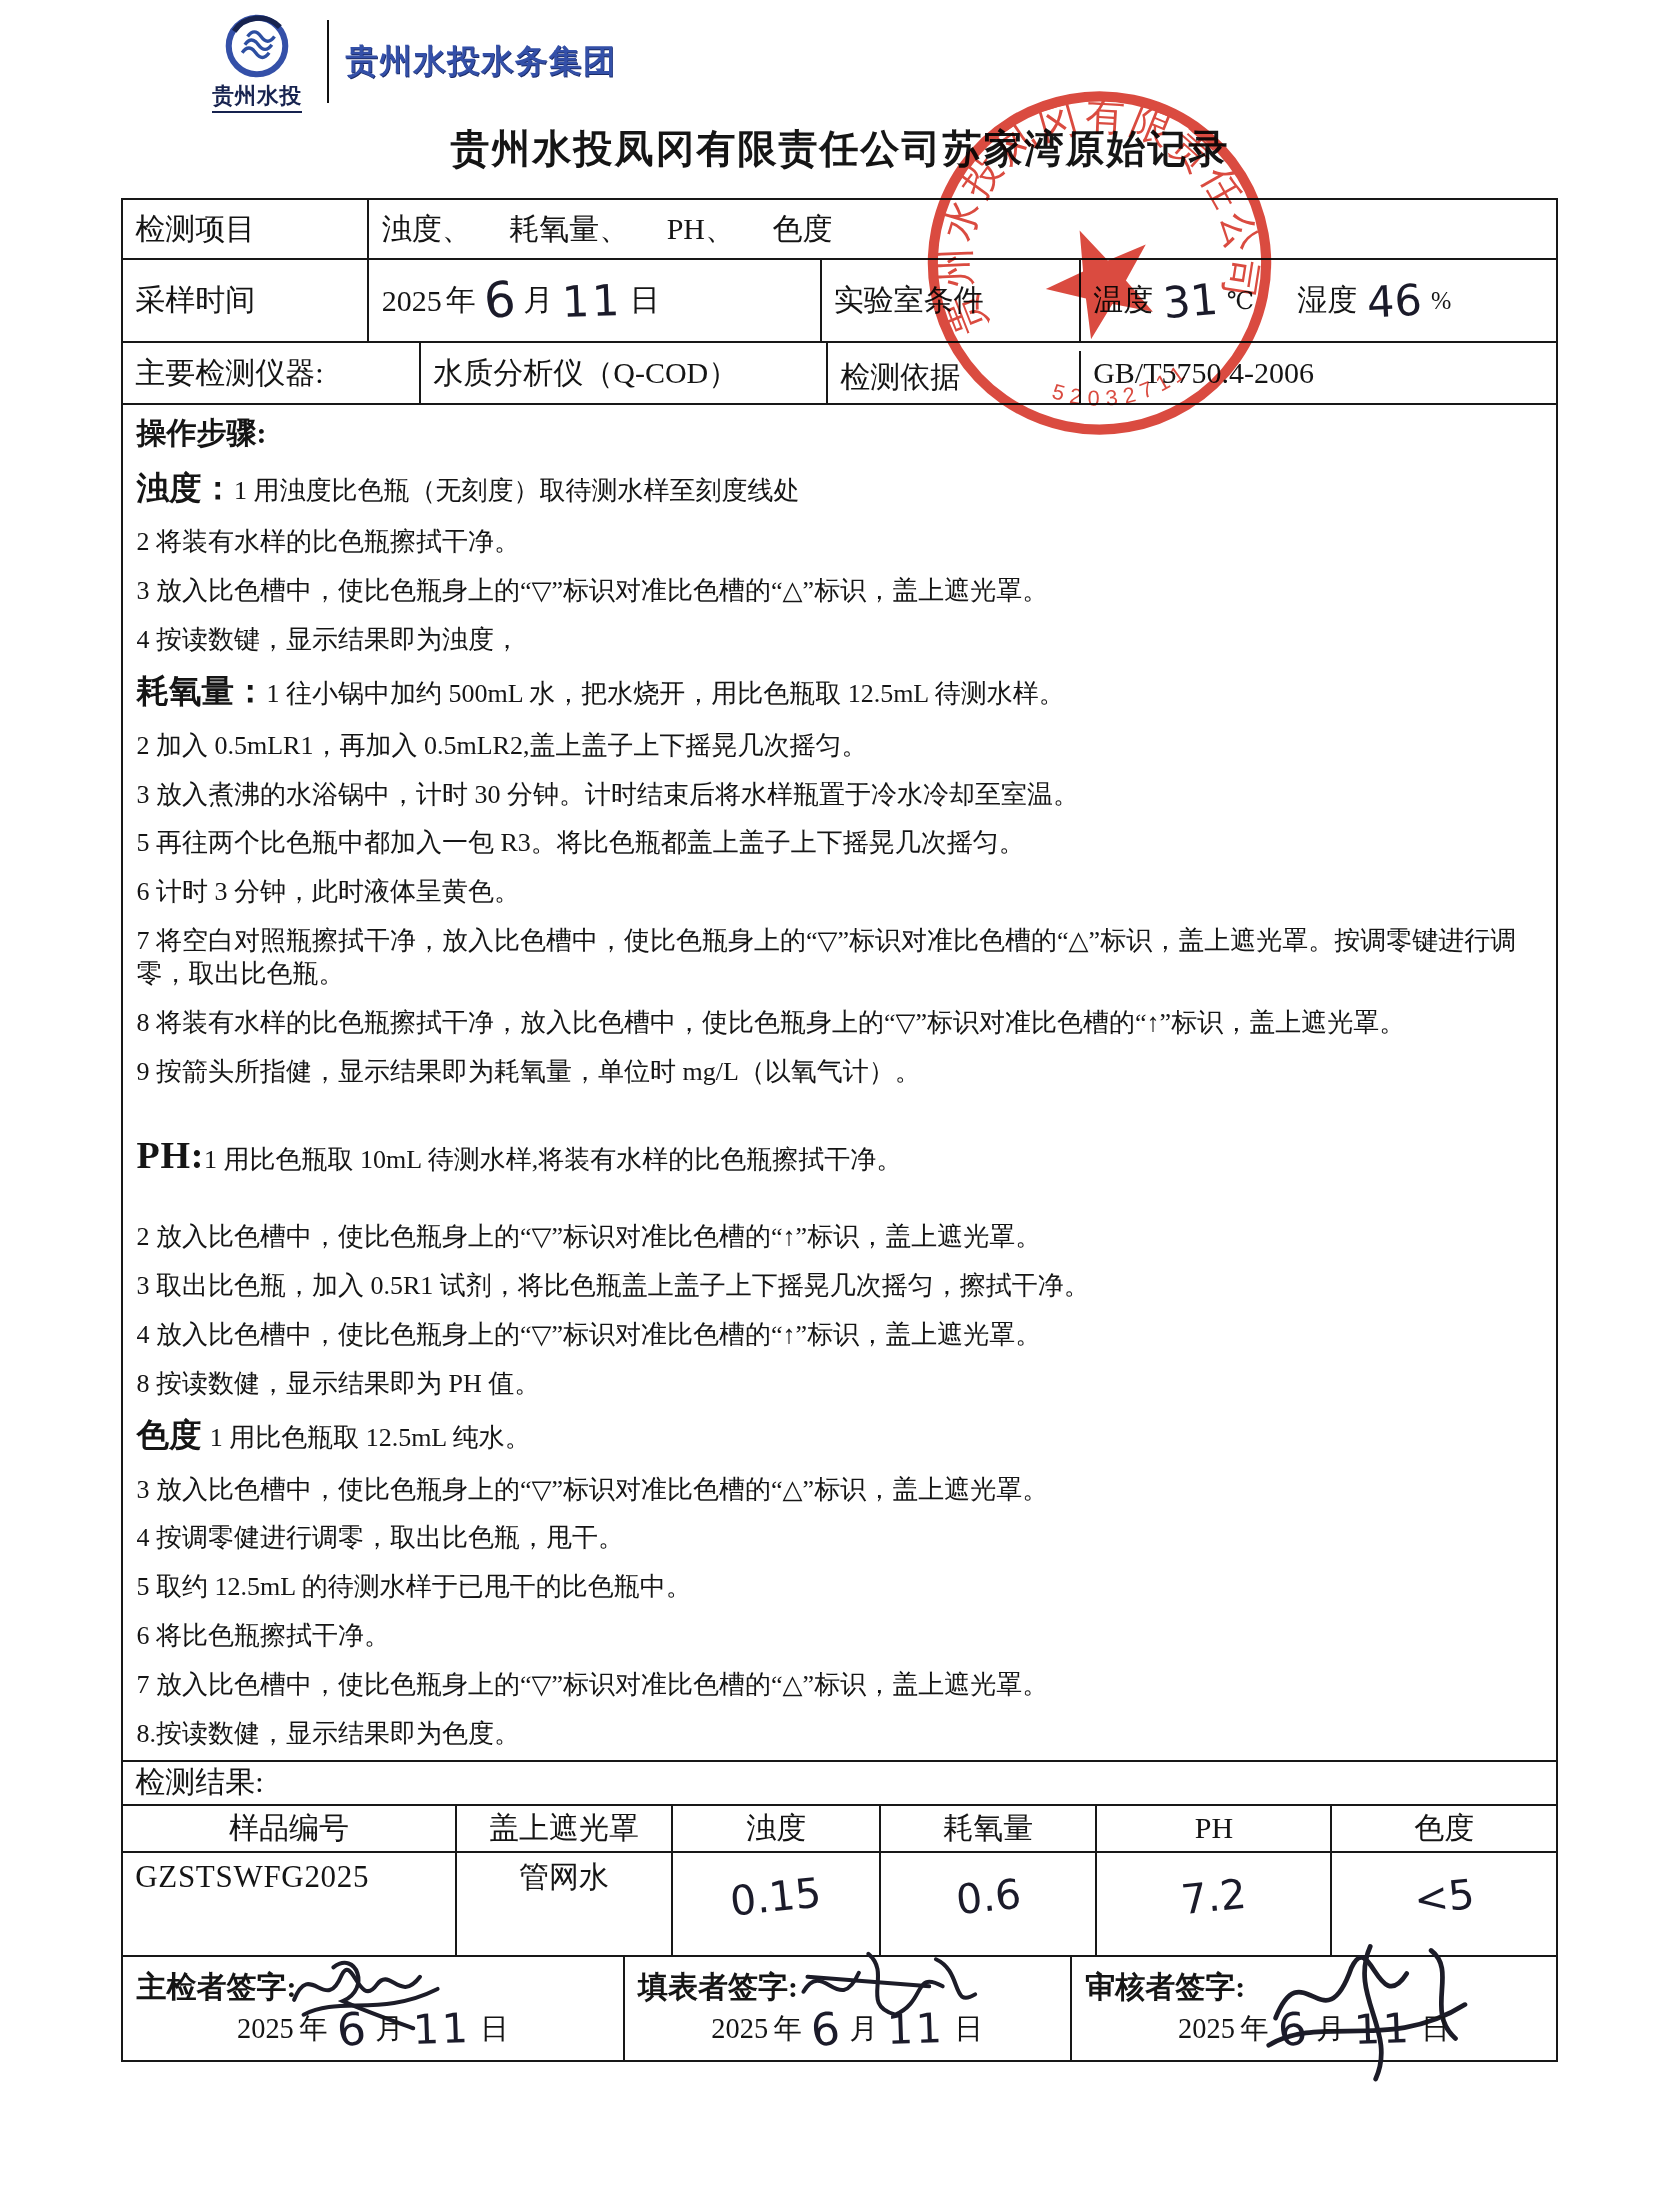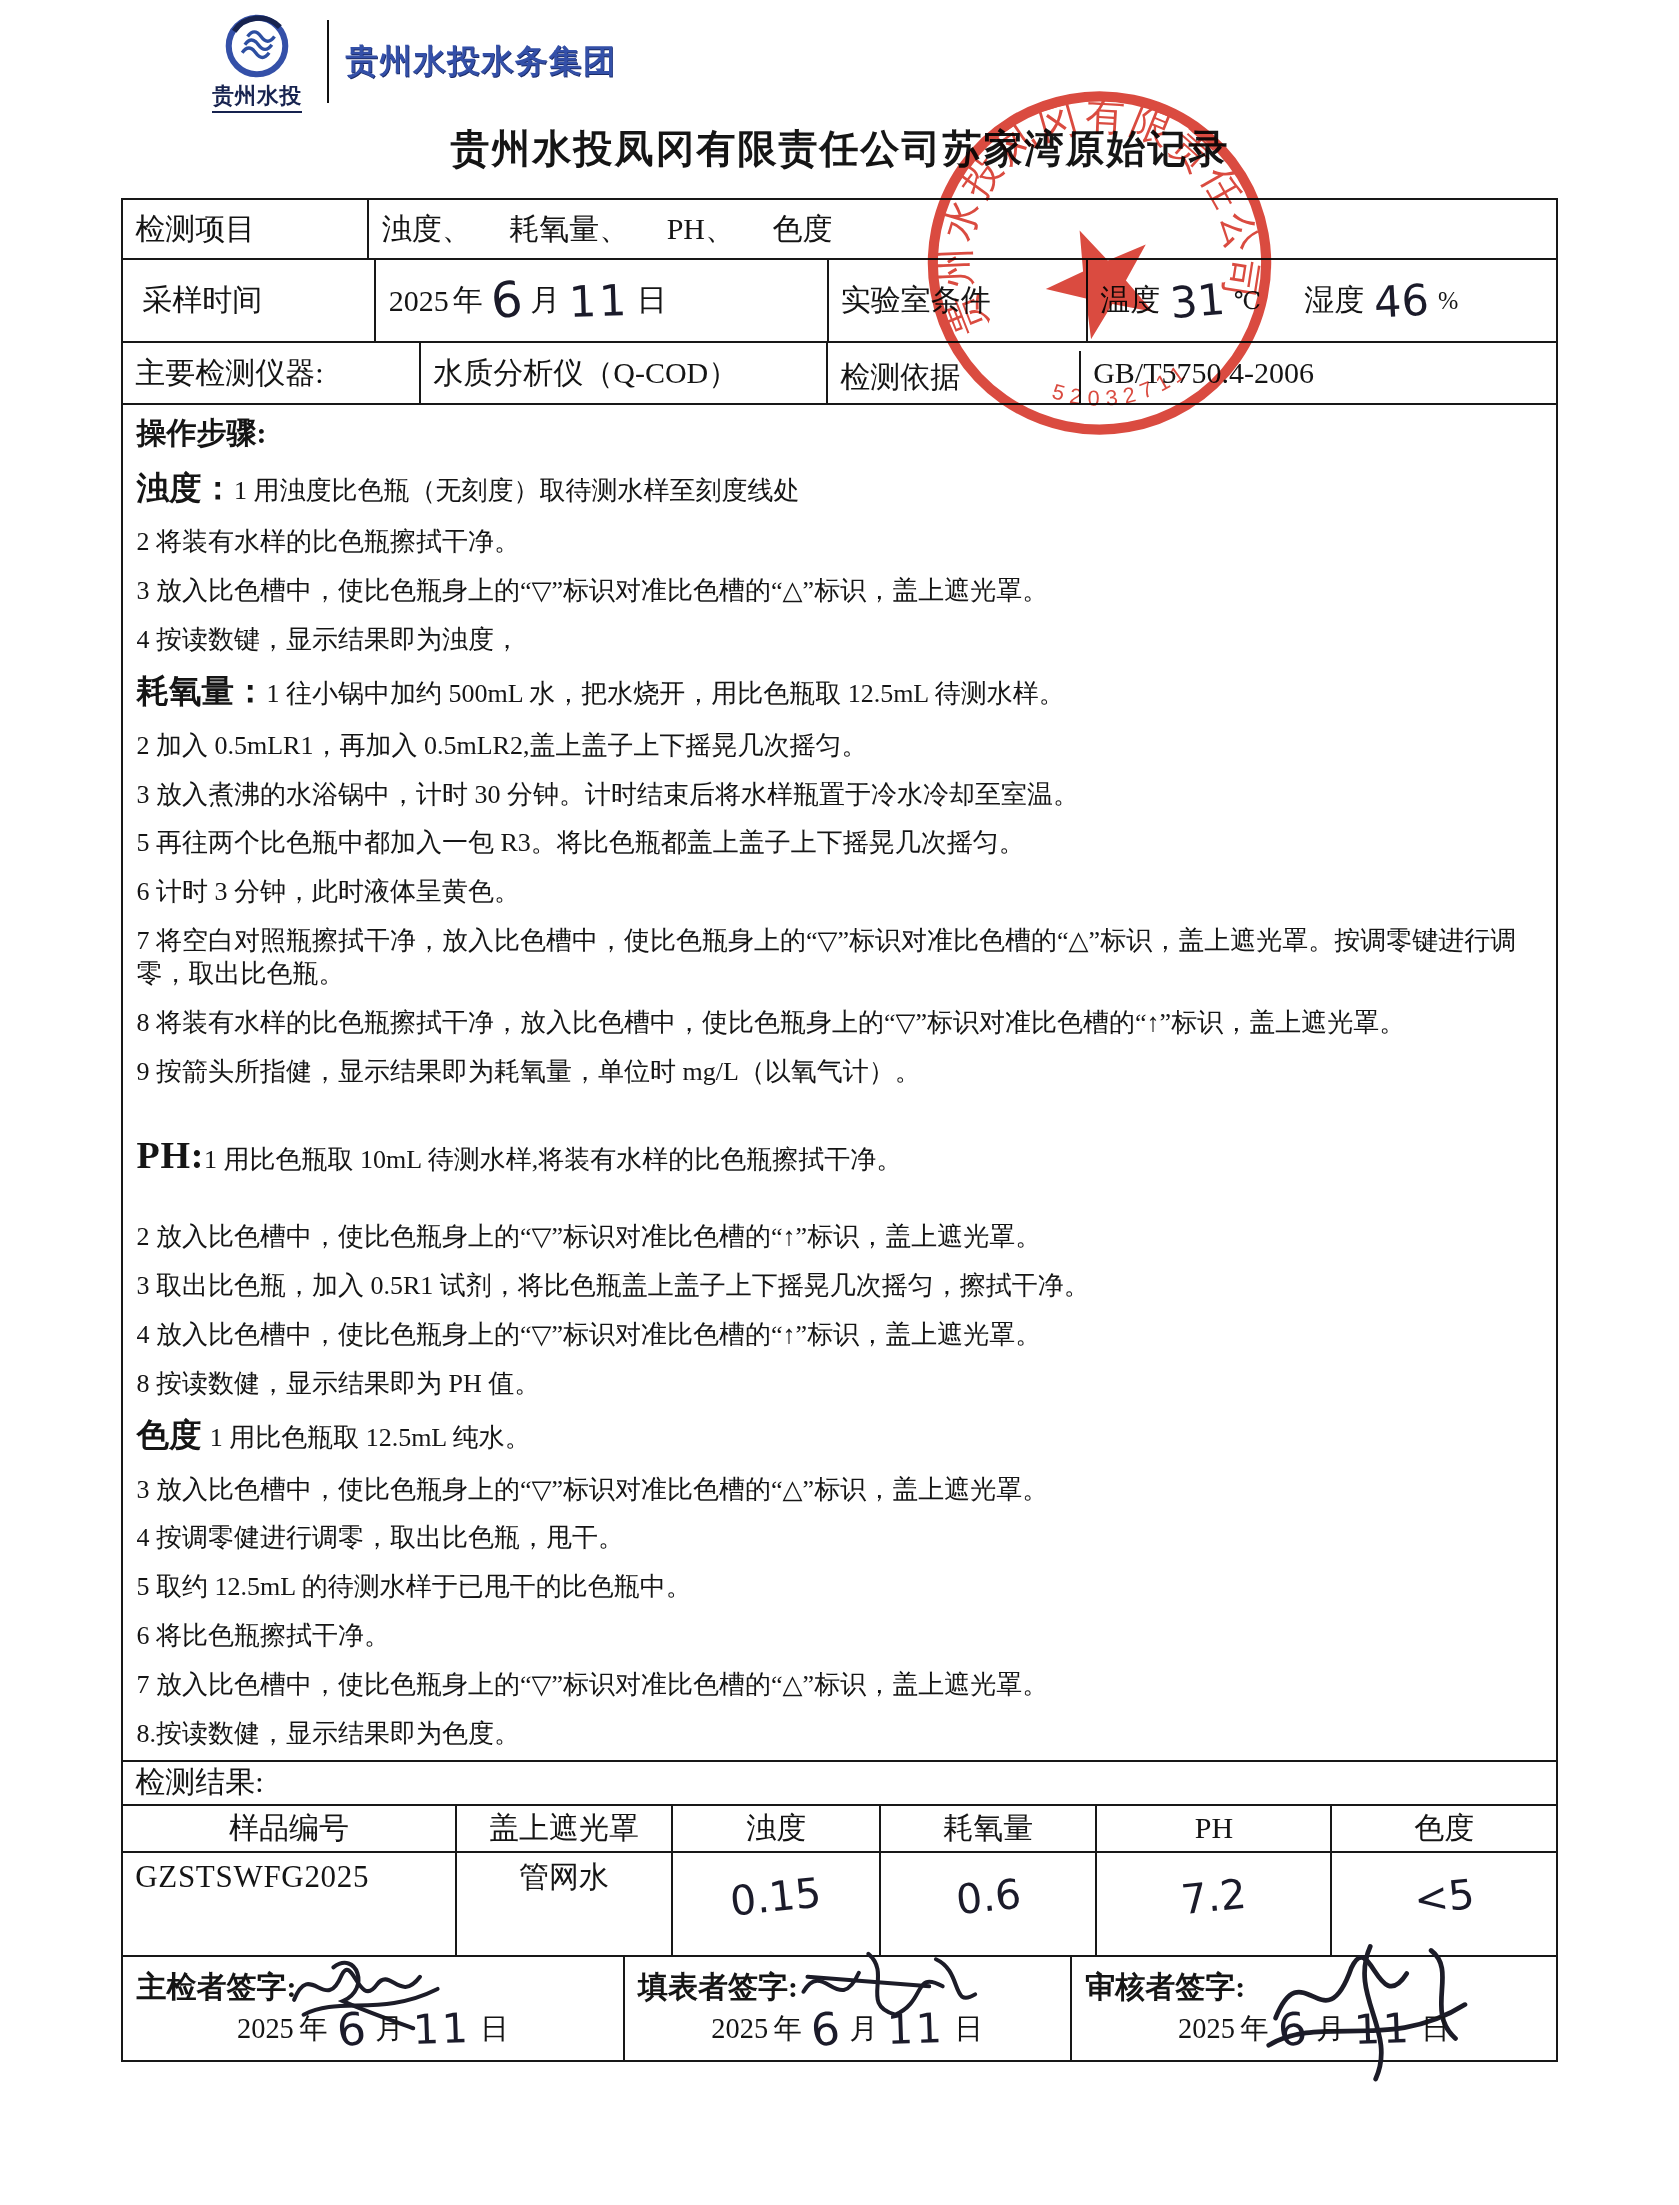--- a/index.html
+++ b/index.html
@@ -14,21 +14,21 @@
   .brand-divider { width:2px; height:83px; background:#111; }
   .brand-name { font-size:32.5px; font-weight:800; color:#3450a8; letter-spacing:1.4px; font-family:"Liberation Sans",sans-serif; text-shadow:0.7px 0.7px 0 #1a2a66; }
   
   .doc-title { position:absolute; top:122px; left:0; width:100%; text-align:center; font-size:39px; font-weight:bold; letter-spacing:2px; }
   
   .doc-table { position:absolute; left:121px; top:198px; width:1437px; border:2.7px solid #181818; box-sizing:border-box; background:transparent; }
   .trow { display:flex; border-bottom:2.7px solid #181818; box-sizing:border-box; }
   .cell { border-right:2px solid #181818; box-sizing:border-box; display:flex; align-items:center; padding:0 12.2px; }
   .cell:last-child { border-right:none; }
   .r1 { height:60px; }  .r1 .c1 { width:17.2%; } .r1 .c2 { flex:1; }
-  .r2 { height:83px; } .r2 .c1 { width:17.2%;margin-left:7px; } .r2 .c2 { width:31.55%; } .r2 .c3 { width:18.1%; } .r2 .c4 { flex:1; }
+  .r2 { height:83px; } .r2 .c1 { width:17.2%; } .r2 .c2 { width:31.55%; } .r2 .c3 { width:18.1%; } .r2 .c4 { flex:1; }
   .r3 { height:62px; }  .r3 .c1 { width:20.8%; } .r3 .c2 { width:28.4%; } .r3 .c3 { width:17.65%;margin-top:8px; } .r3 .c4 { flex:1; }
   .lbl { font-size:30px; }
   .val { font-size:30px; }
   
   .hw { font-family:"DejaVu Sans",sans-serif; color:#1b1b2a; display:inline-block; }
   .hw-month { font-size:49px; transform:rotate(-7deg); margin:0 4.1px; }
   .hw-day   { font-size:43px; transform:rotate(-2deg); margin:0 4.1px; letter-spacing:2.7px; }
   .hw-temp  { font-size:43px; transform:rotate(-5deg); margin:0 5.4px; }
   .hw-hum   { font-size:43px; transform:rotate(-3deg); margin:0 5.4px; }
   .unit-sm { font-size:24.4px; }

